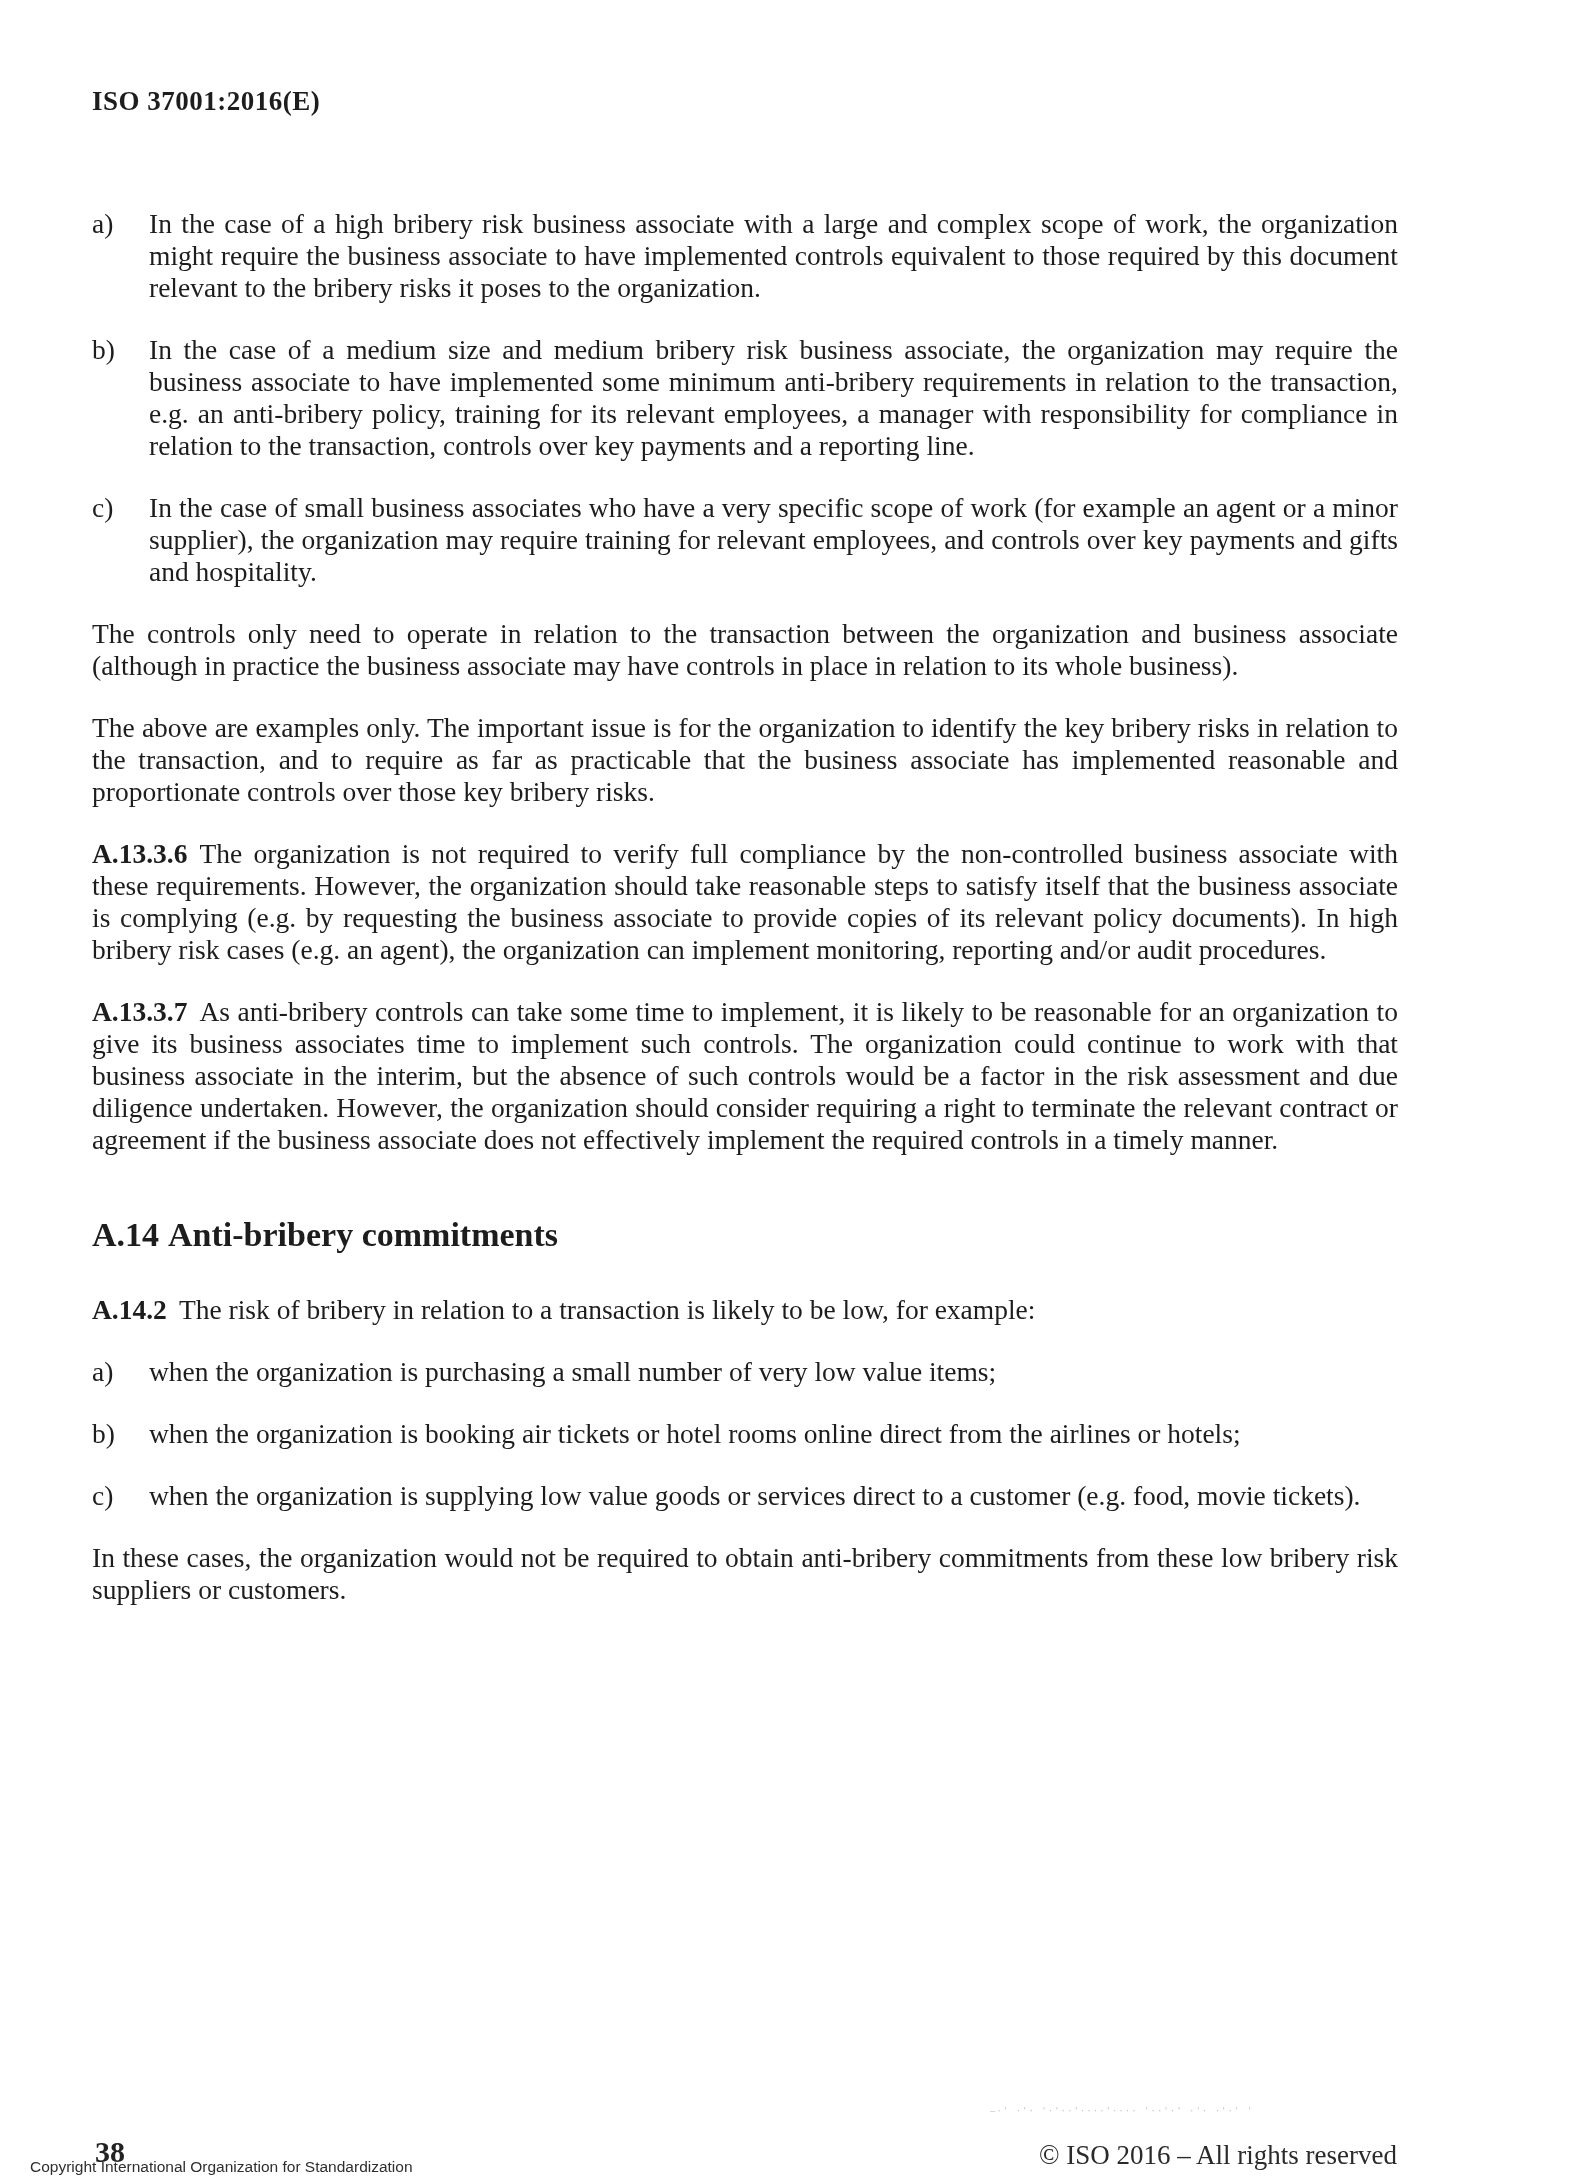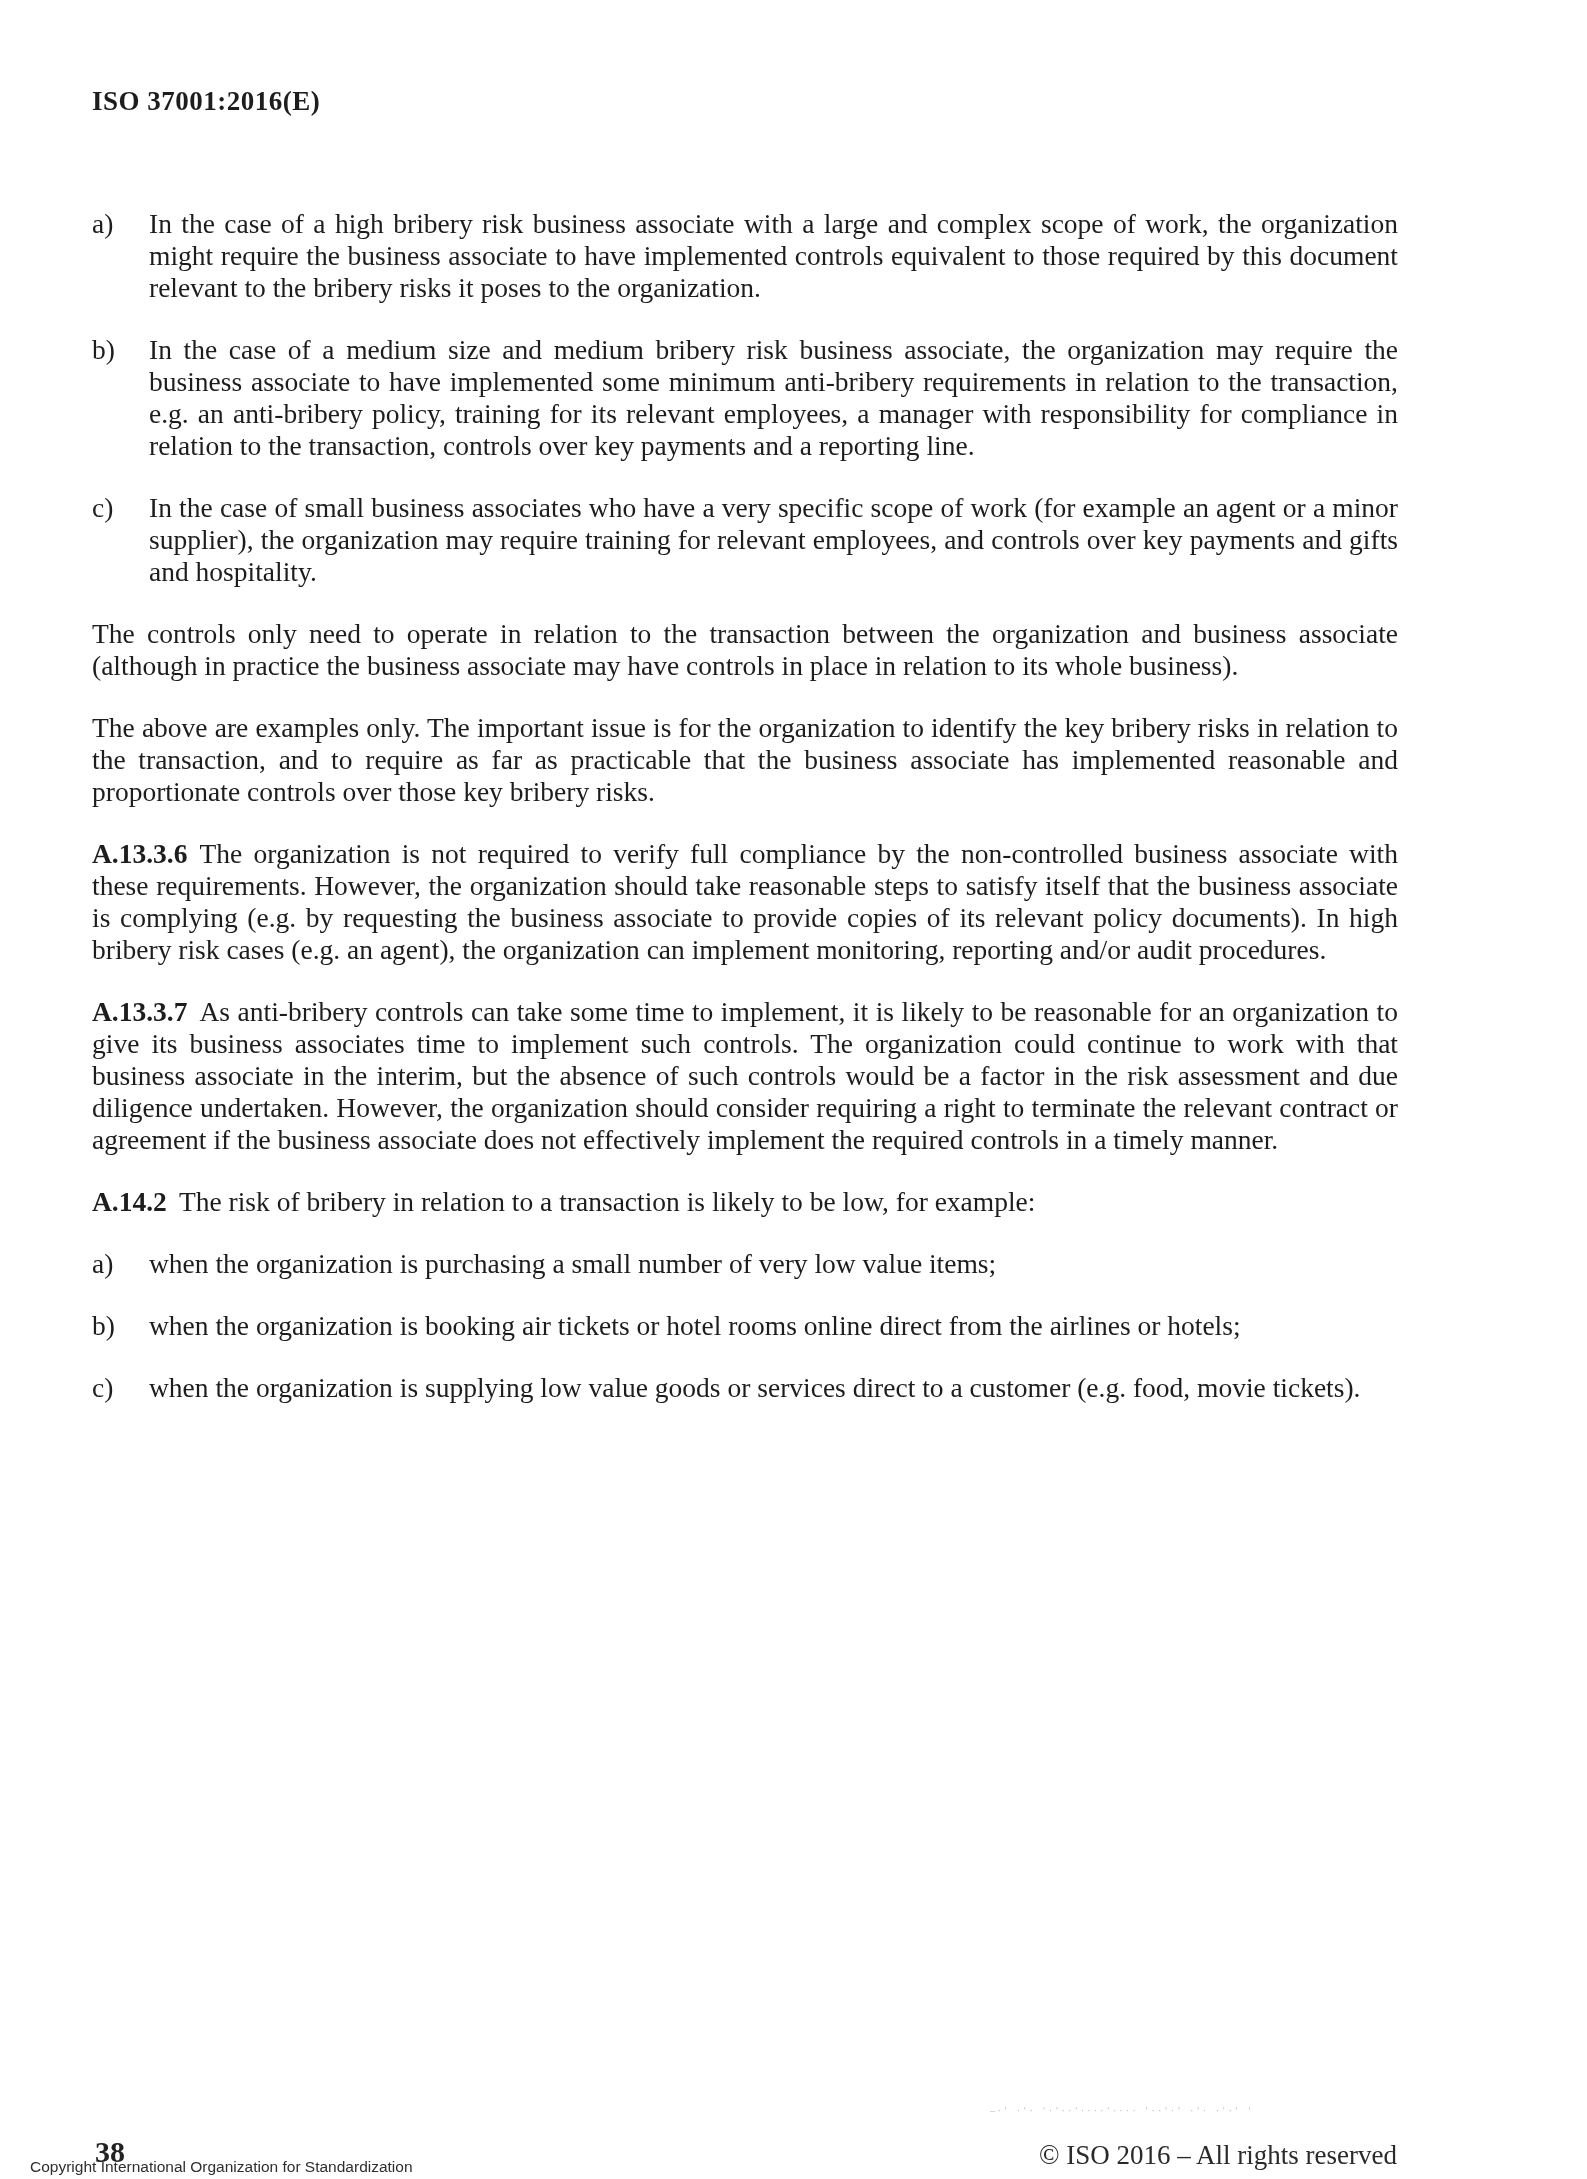--- a/index.html
+++ b/index.html
@@ -80,37 +80,39 @@
 
     <p class="para">The controls only need to operate in relation to the transaction between the organization and business associate (although in practice the business associate may have controls in place in relation to its whole business).</p>
 
     <p class="para">The above are examples only. The important issue is for the organization to identify the key bribery risks in relation to the transaction, and to require as far as practicable that the business associate has implemented reasonable and proportionate controls over those key bribery risks.</p>
 
 
     <p class="para section-extra"><strong class="sec-num">A.13.3.6</strong><span>The organization is not required to verify full compliance by the non-controlled business associate with these requirements. However, the organization should take reasonable steps to satisfy itself that the business associate is complying (e.g. by requesting the business associate to provide copies of its relevant policy documents). In high bribery risk cases (e.g. an agent), the organization can implement monitoring, reporting and/or audit procedures.</span></p>
 
     <p class="para section-extra"><strong class="sec-num">A.13.3.7</strong><span>As anti-bribery controls can take some time to implement, it is likely to be reasonable for an organization to give its business associates time to implement such controls. The organization could continue to work with that business associate in the interim, but the absence of such controls would be a factor in the risk assessment and due diligence undertaken. However, the organization should consider requiring a right to terminate the relevant contract or agreement if the business associate does not effectively implement the required controls in a timely manner.</span></p>
 
+    <h2 class="a14-heading"><span class="h-num">A.14</span><span>Anti-bribery commitments</span></h2>
 
 
     <p class="para section-extra"><strong class="sec-num">A.14.2</strong><span>The risk of bribery in relation to a transaction is likely to be low, for example:</span></p>
 
     <div class="li">
       <span class="li-label">a)</span>
       <div class="li-text">when the organization is purchasing a small number of very low value items;</div>
     </div>
     <div class="li">
       <span class="li-label">b)</span>
       <div class="li-text">when the organization is booking air tickets or hotel rooms online direct from the airlines or hotels;</div>
     </div>
     <div class="li">
       <span class="li-label">c)</span>
       <div class="li-text">when the organization is supplying low value goods or services direct to a customer (e.g. food, movie tickets).</div>
     </div>
 
+    <p class="para last">In these cases, the organization would not be required to obtain anti-bribery commitments from these low bribery risk suppliers or customers.</p>
 
   </main>
 
   <div class="footer-license-marks">–·' ·'· '·'··'····'···· '··'·' ·'· ·'·' ''·—</div>
 
   <div class="footer-pagenum">38</div>
 
   <div class="footer-copyright-line">Copyright International Organization for Standardization</div>
 
   <div class="footer-rights">© ISO 2016 – All rights reserved</div>

